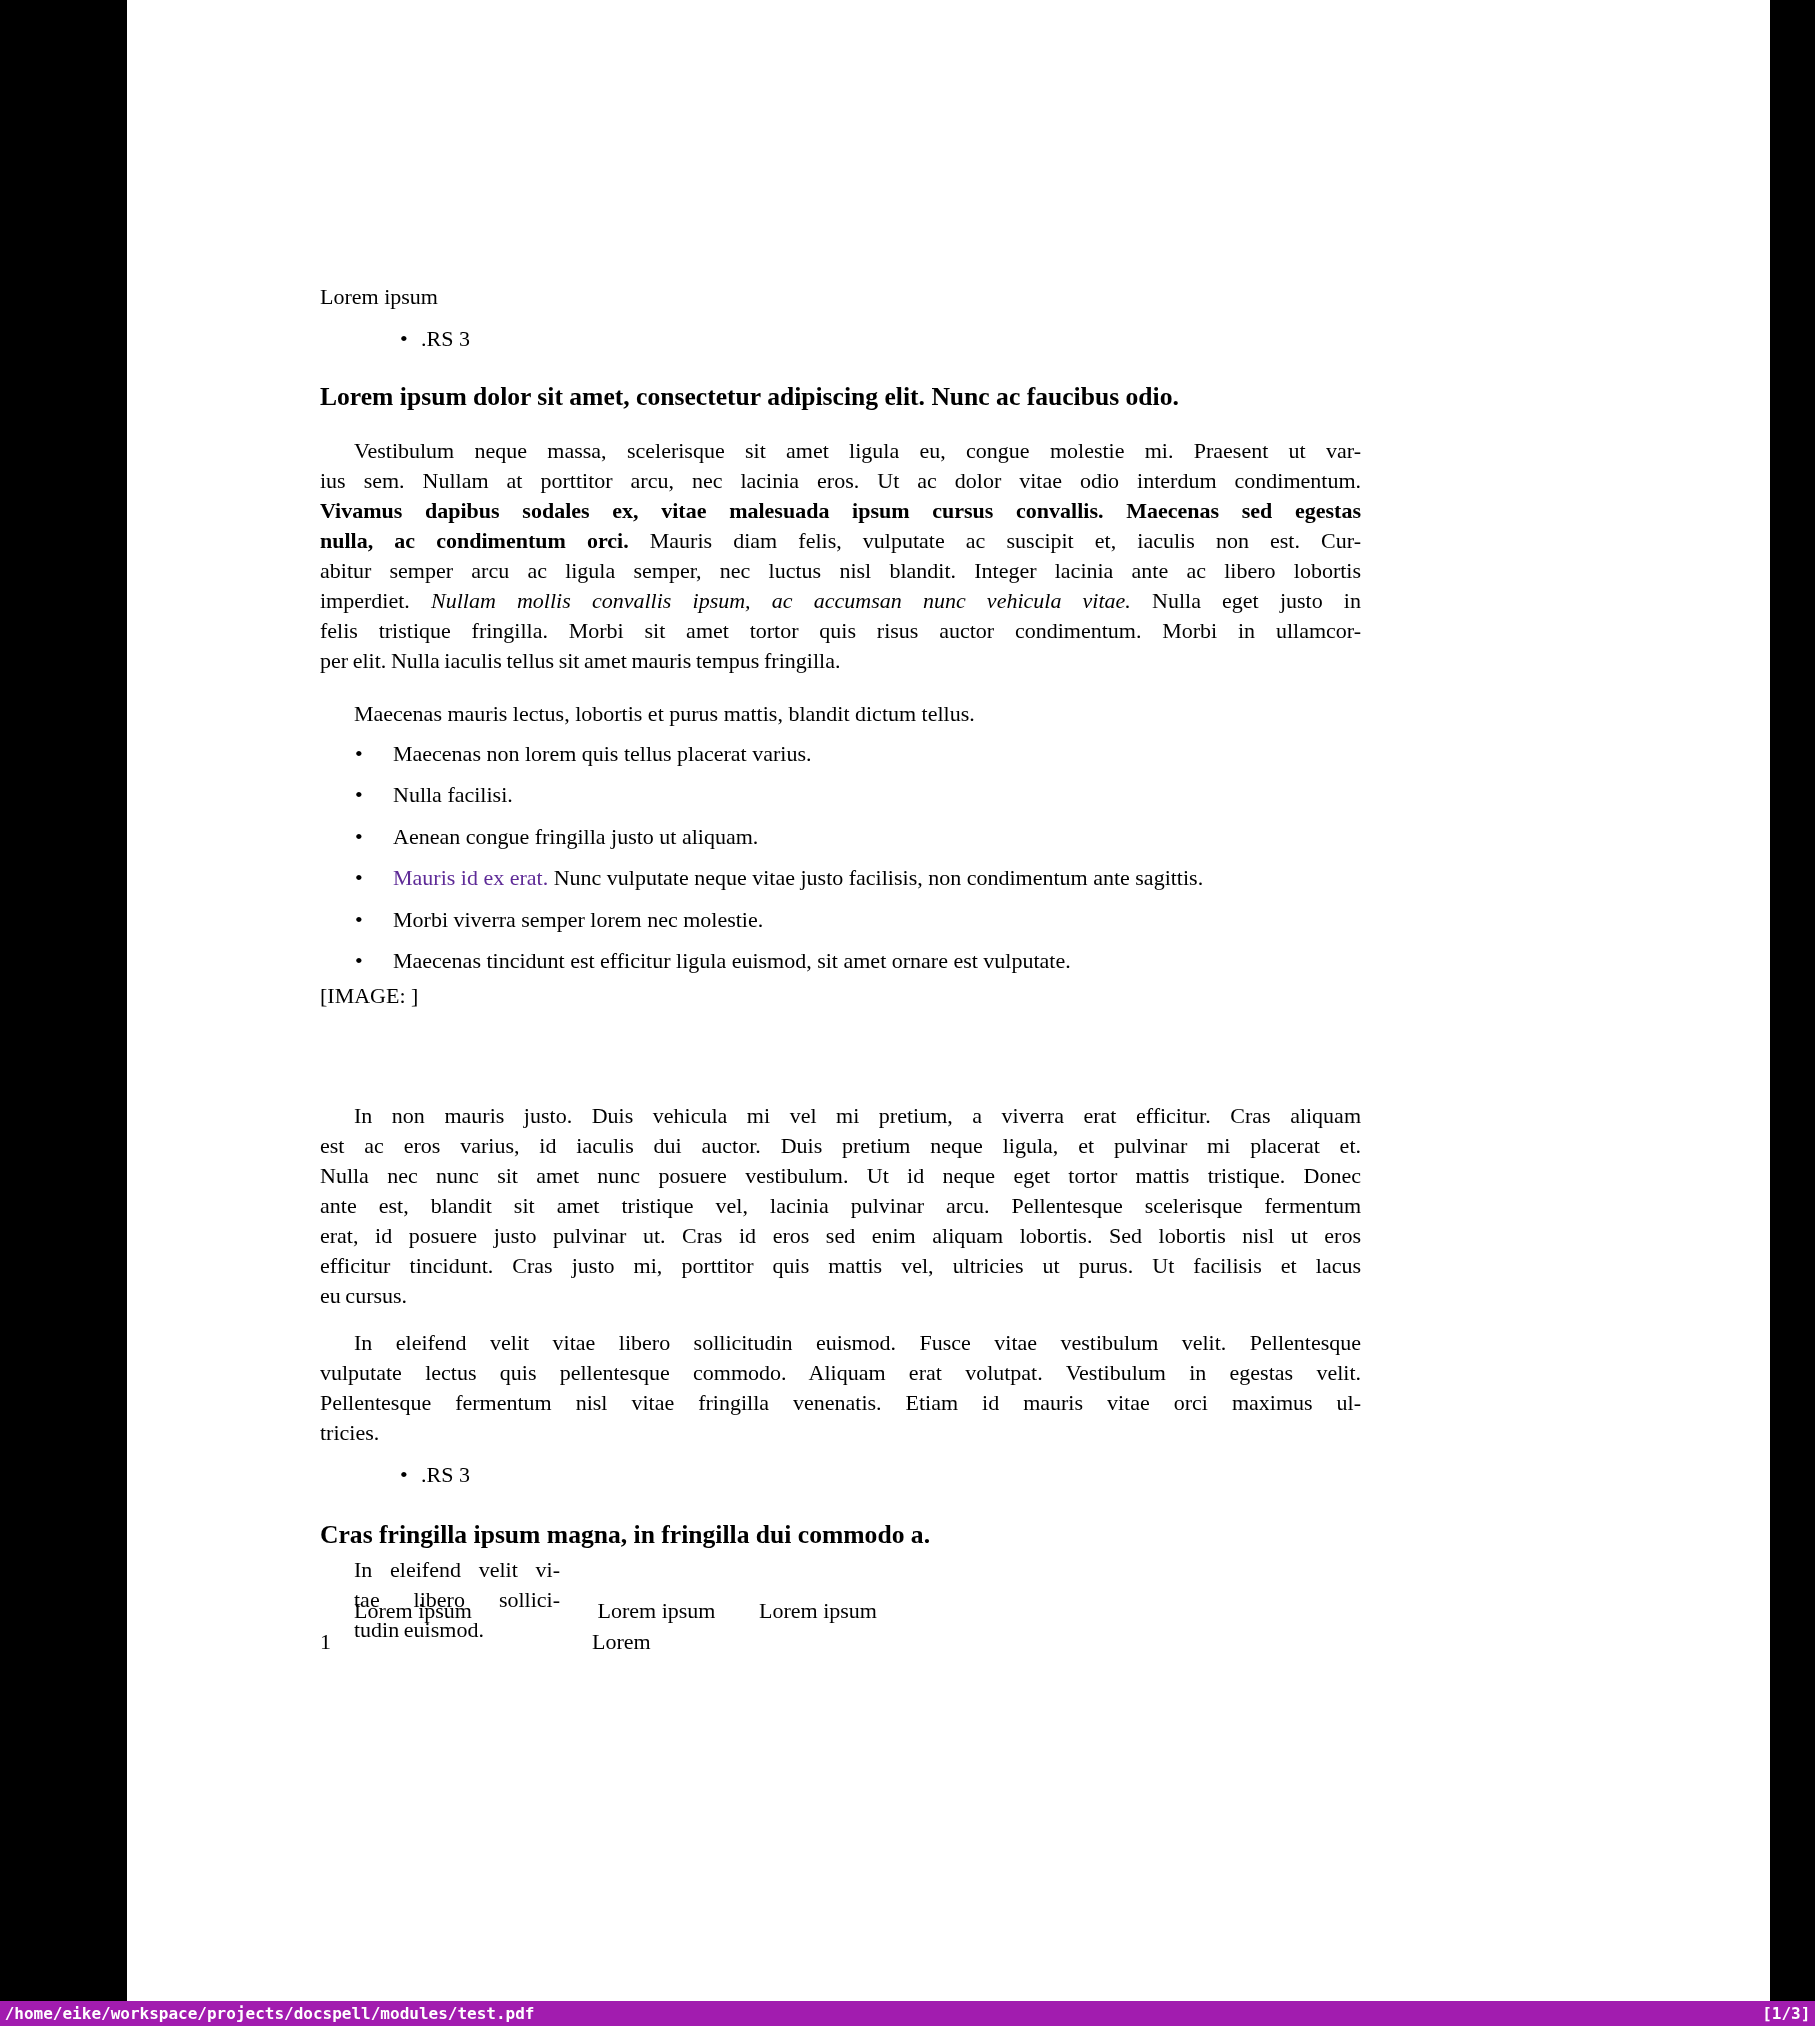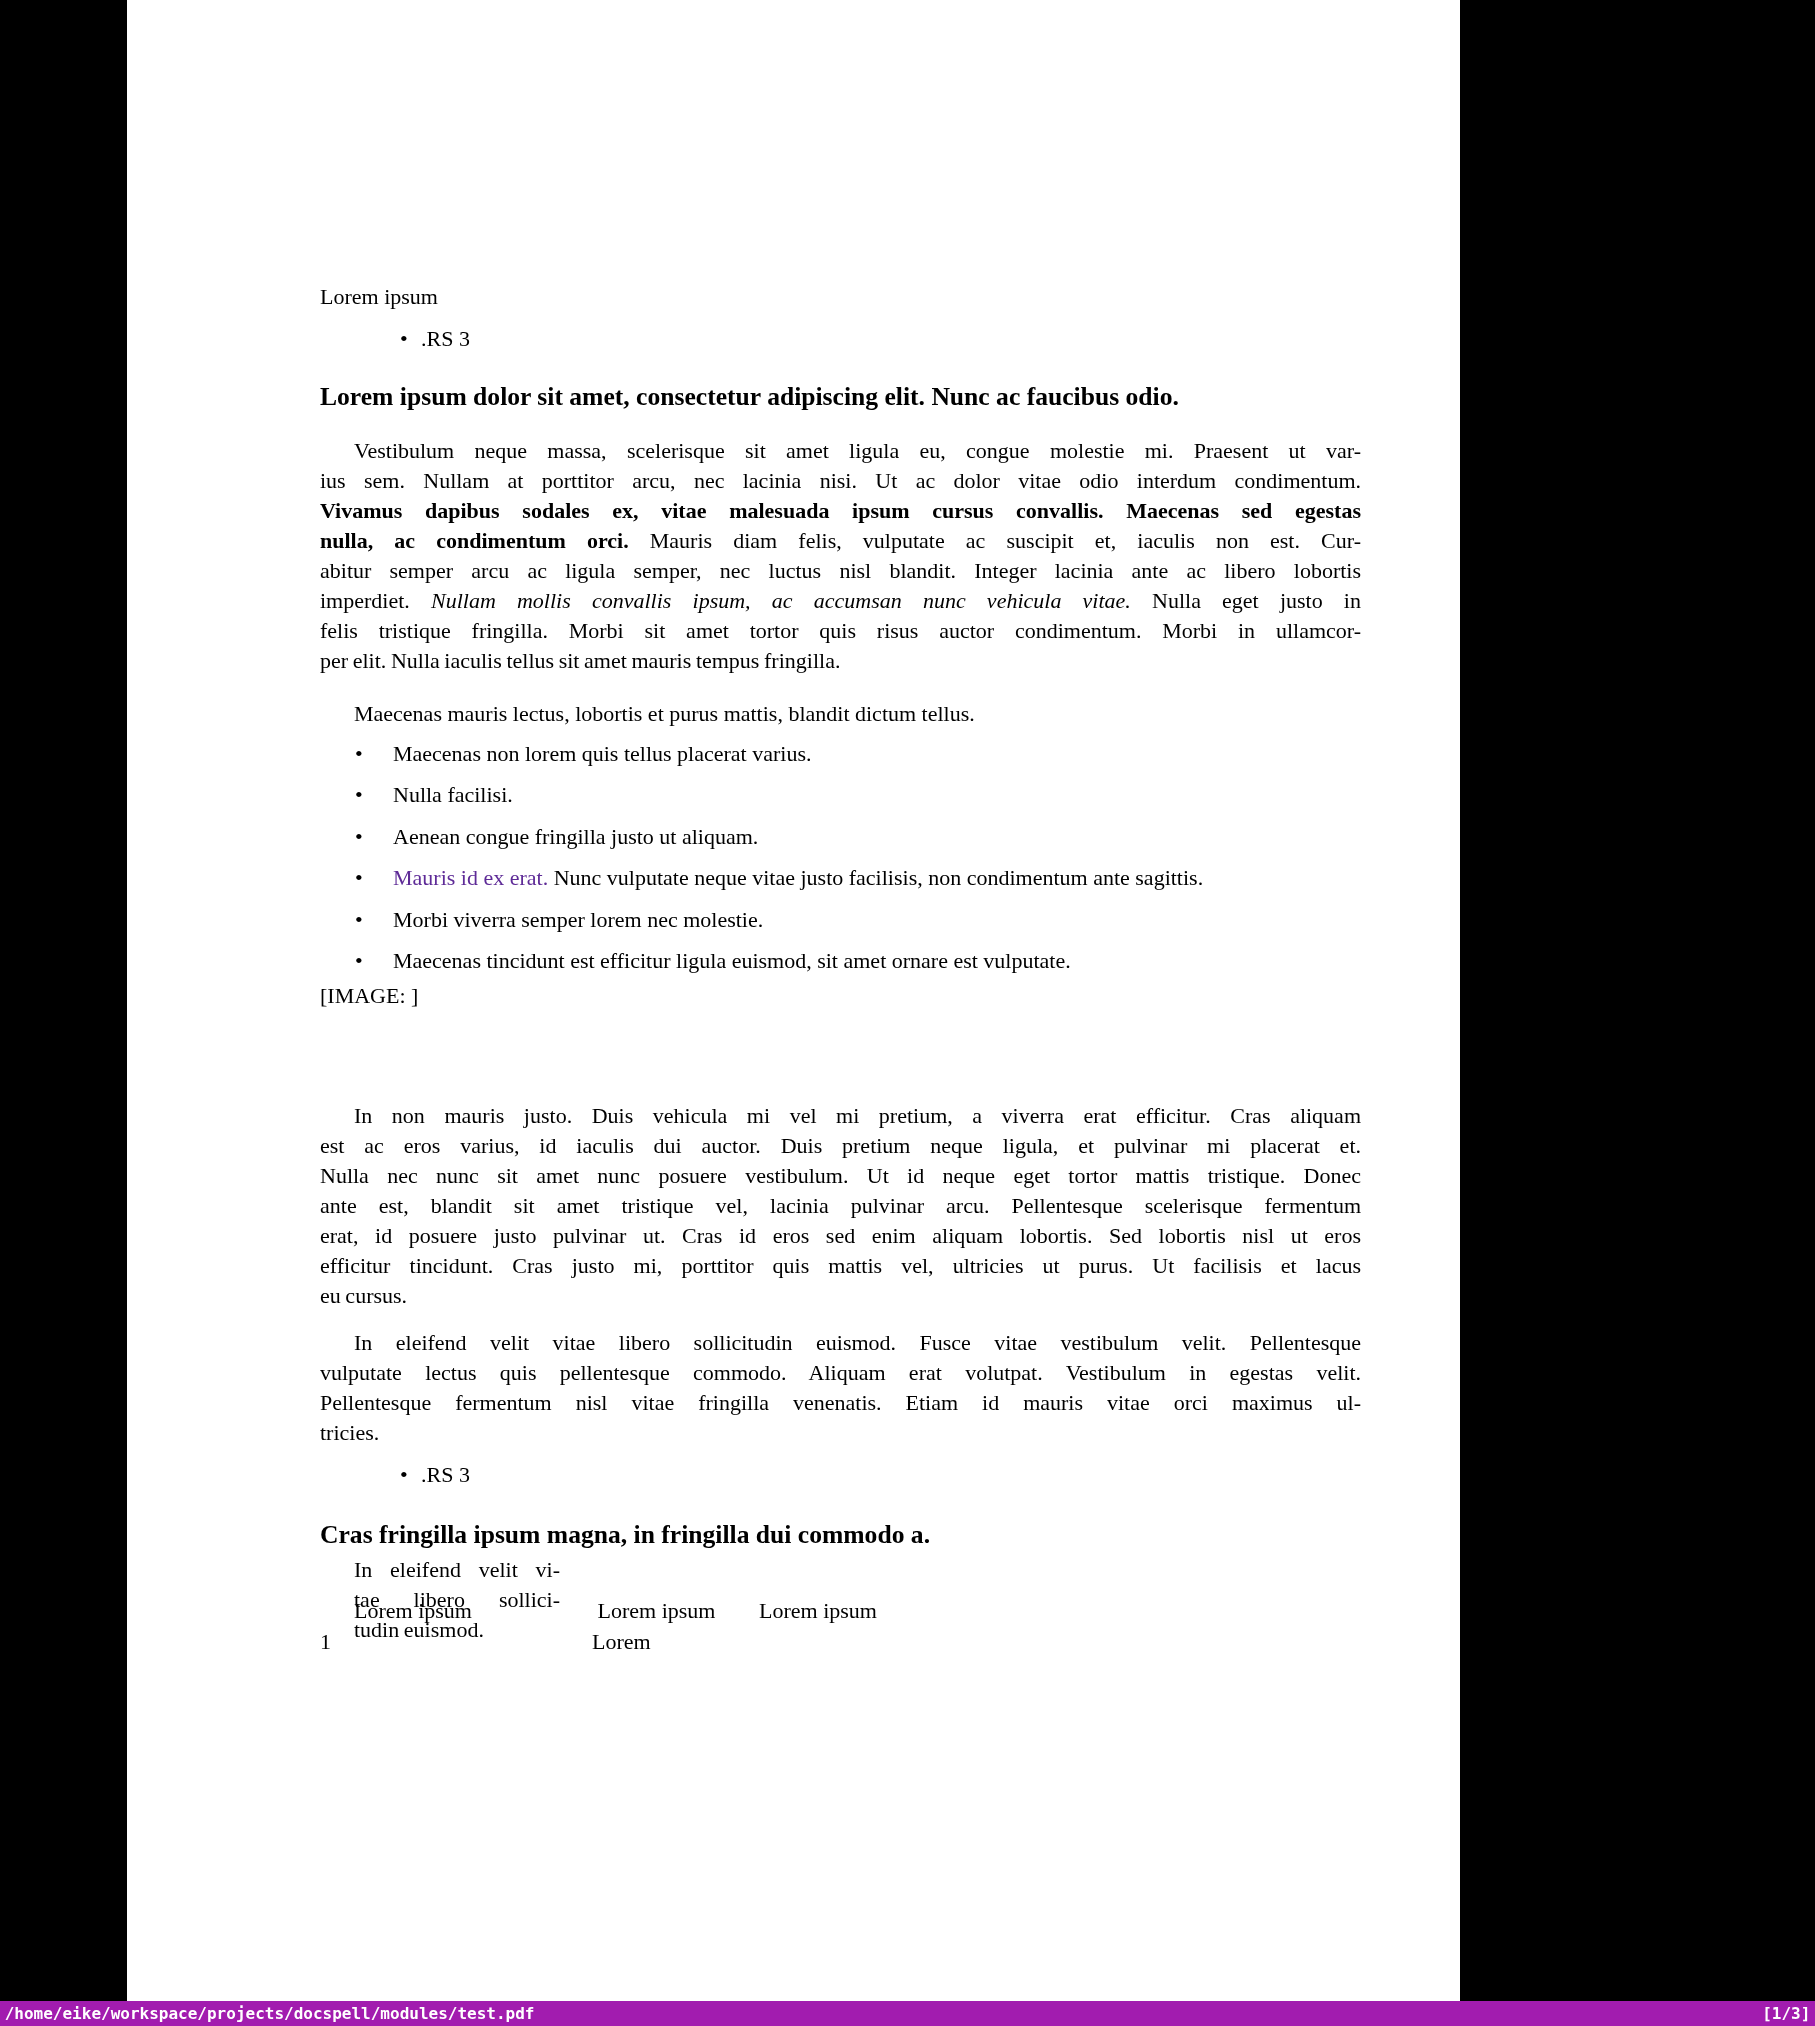--- a/index.html
+++ b/index.html
@@ -5,21 +5,21 @@
   html,body{margin:0;padding:0;}
   body{
     width:1815px;height:2026px;
     background:#000;
     position:relative;
     overflow:hidden;
     font-family:"Liberation Serif","DejaVu Serif",serif;
   }
   .viewport{position:absolute;left:0;top:0;width:1815px;height:2001px;background:#000;}
   .page{
-    position:absolute;left:127px;top:0;width:1333px;height:2001px;
+    position:absolute;left:127px;top:0;width:1643px;height:2001px;
     background:#ffffff;color:#000;
   }
   .abs{position:absolute;}
   .body-text{font-size:22px;line-height:30px;letter-spacing:0;}
   .col{left:193px;width:1041px;}
   .pline{text-align:justify;text-align-last:justify;word-spacing:-0.9px;}
   .pline.last{text-align-last:left;}
   .pline.indent{text-indent:34px;}
   .heading{font-size:25.6px;font-weight:bold;line-height:30px;white-space:nowrap;}
   .plain-line{white-space:nowrap;}
@@ -52,21 +52,21 @@
 
     <div class="abs body-text rs-item" style="left:273px;top:324px;">
       <span class="marker">•</span>
       <span>.RS 3</span>
     </div>
 
     <div class="abs col heading" style="top:382px;">Lorem ipsum dolor sit amet, consectetur adipiscing elit. Nunc ac faucibus odio.</div>
 
     <div class="abs col body-text" style="top:436px;">
         <div class="pline indent"><span>Vestibulum neque massa, scelerisque sit amet ligula eu, congue molestie mi. Praesent ut var-</span></div>
-        <div class="pline"><span>ius sem. Nullam at porttitor arcu, nec lacinia nisi. Ut ac dolor vitae odio interdum condimentum.</span></div>
+        <div class="pline"><span>ius sem. Nullam at porttitor arcu, nec lacinia eros. Ut ac dolor vitae odio interdum condimentum.</span></div>
         <div class="pline"><span class="seg-b">Vivamus dapibus sodales ex, vitae malesuada ipsum cursus convallis. Maecenas sed egestas</span></div>
         <div class="pline"><span class="seg-b">nulla, ac condimentum orci.</span><span> Mauris diam felis, vulputate ac suscipit et, iaculis non est. Cur-</span></div>
         <div class="pline"><span>abitur semper arcu ac ligula semper, nec luctus nisl blandit. Integer lacinia ante ac libero lobortis</span></div>
         <div class="pline"><span>imperdiet. </span><span class="seg-i">Nullam mollis convallis ipsum, ac accumsan nunc vehicula vitae.</span><span> Nulla eget justo in</span></div>
         <div class="pline"><span>felis tristique fringilla. Morbi sit amet tortor quis risus auctor condimentum. Morbi in ullamcor-</span></div>
         <div class="pline last"><span>per elit. Nulla iaculis tellus sit amet mauris tempus fringilla.</span></div>
       </div>
 
     <div class="abs col body-text plain-line" style="top:699px;text-indent:34px;">Maecenas mauris lectus, lobortis et purus mattis, blandit dictum tellus.</div>
 

